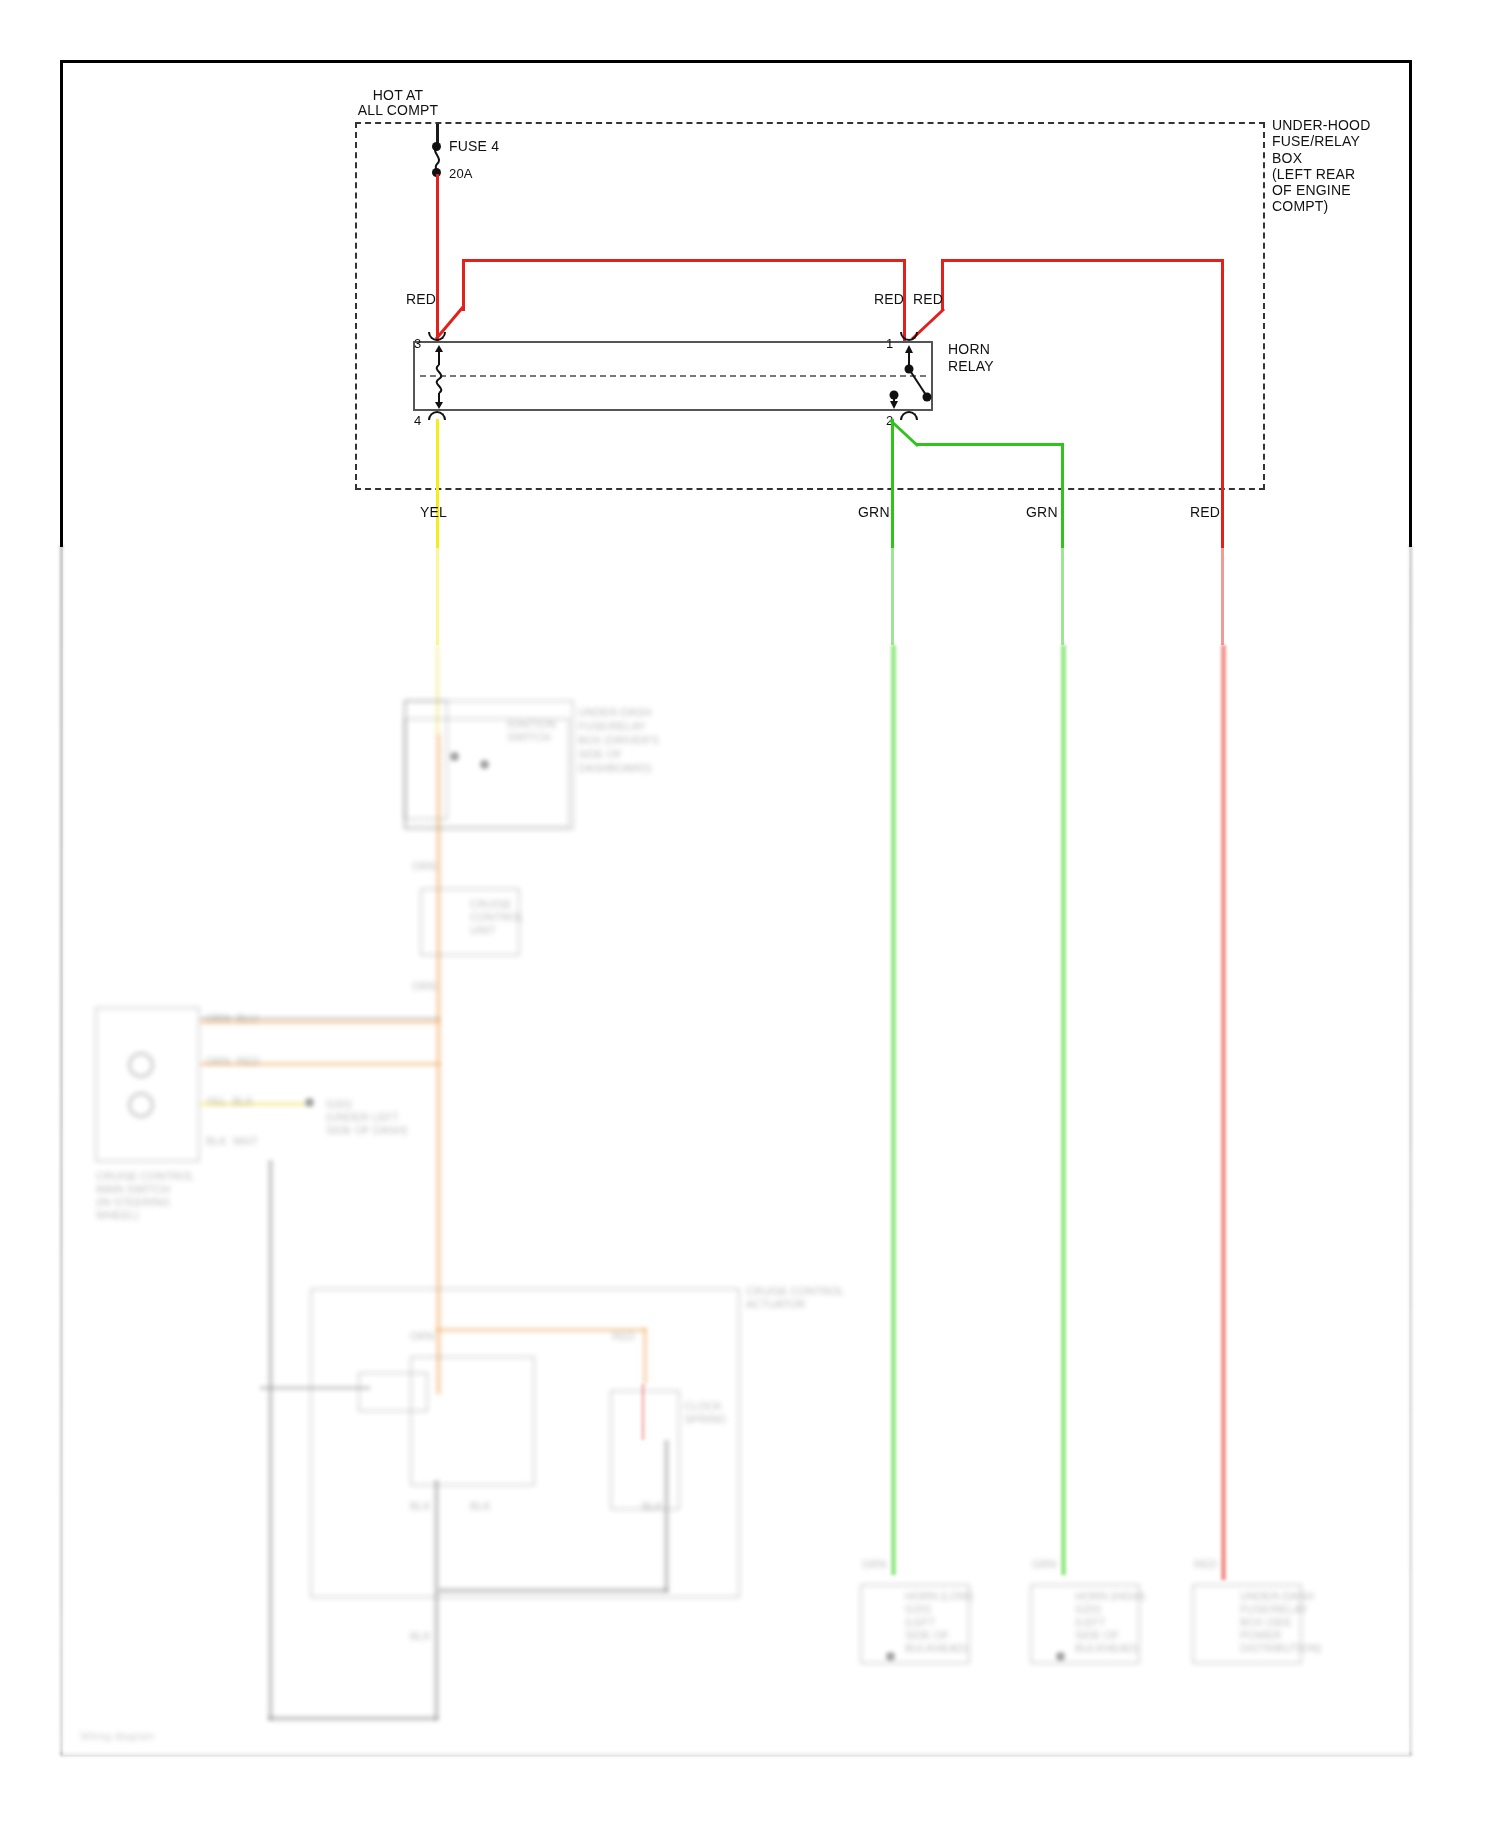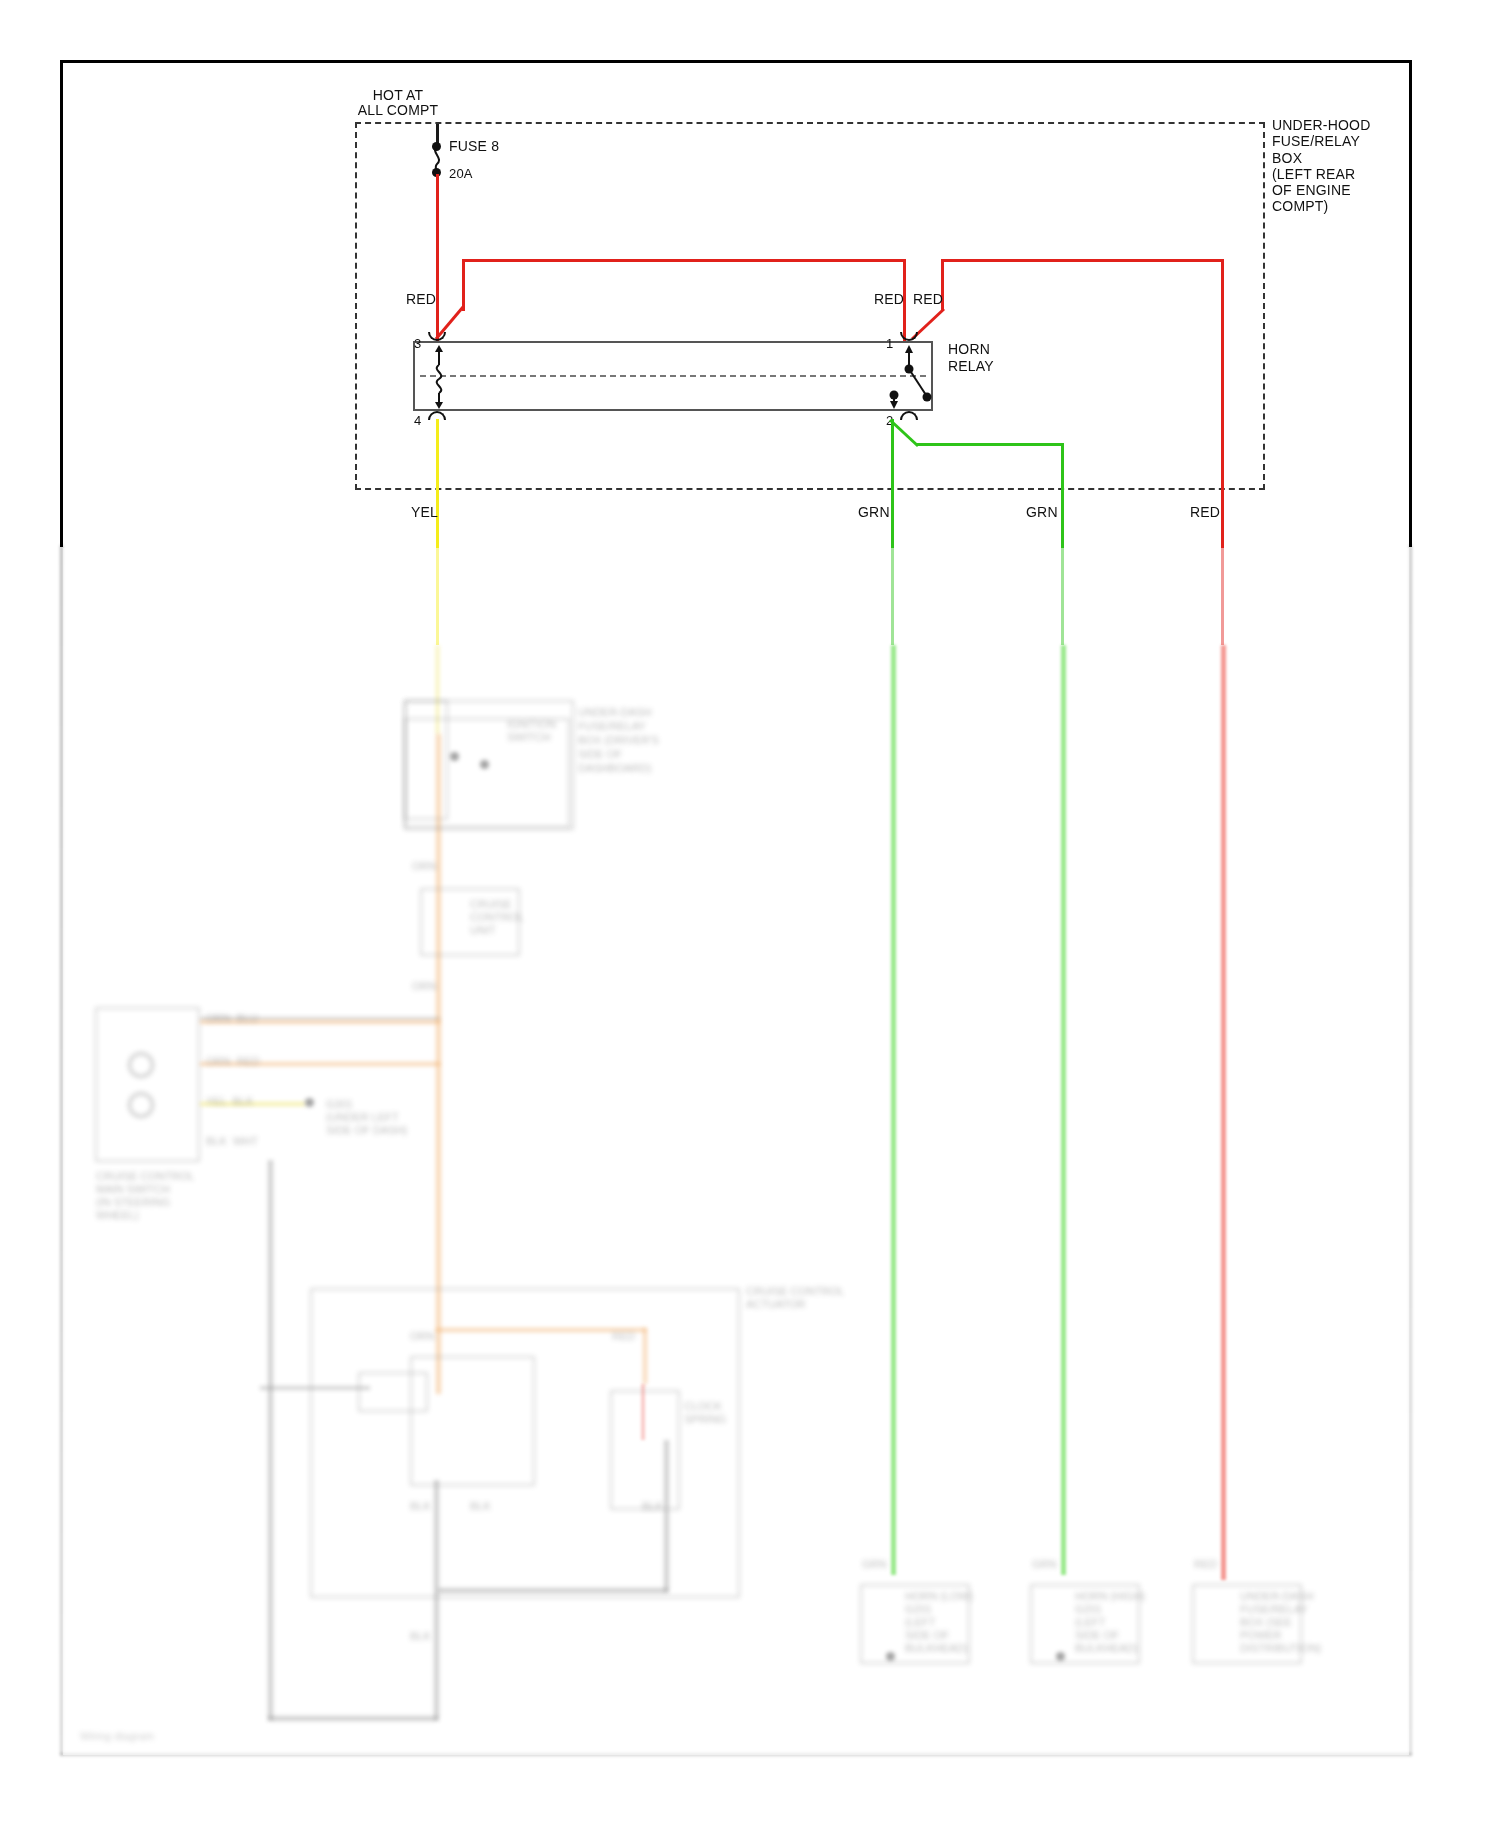--- a/index.html
+++ b/index.html
@@ -94,21 +94,21 @@
 (LEFT REAR
 OF ENGINE
 COMPT)</span></div>
 
   <div class="dot" style="left:432px;top:142px;"></div>
   <svg class="wire" style="left:428px;top:146px;width:20px;height:26px;" viewBox="0 0 20 26">
     <path d="M9 0 C 2 6, 16 12, 9 18 C 6 21, 9 24, 9 26" fill="none" stroke="#111" stroke-width="2"></path>
   </svg>
   <div class="dot" style="left:432px;top:168px;"></div>
 
-  <div class="lbl" style="left:449px;top:139px;"><span>FUSE 8</span></div>
+  <div class="lbl" style="left:449px;top:139px;"><span>FUSE 4</span></div>
   <div class="lbl sm" style="left:449px;top:166px;"><span>20A</span></div>
 
   <div class="wire v red" style="left:436px;top:174px;height:167px;"></div>
 
   <div class="wire h red" style="left:462px;top:259px;width:442px;"></div>
   <div class="wire h red" style="left:943px;top:259px;width:280px;"></div>
 
   <div class="wire v red" style="left:462px;top:259px;height:52px;"></div>
   <svg class="wire" style="left:428px;top:305px;width:44px;height:42px;" viewBox="0 0 44 42">
     <path d="M35 2 L 8 34" fill="none" stroke="#e1211b" stroke-width="3"></path>
@@ -156,21 +156,21 @@
     <circle cx="47" cy="54" r="4.5" fill="#111"></circle>
     <circle cx="14" cy="52" r="4.5" fill="#111"></circle>
     <path d="M14 52 L14 62" stroke="#111" stroke-width="2" fill="none"></path>
     <path d="M14 66 L10 58 L18 58 Z" fill="#111"></path>
   </svg>
 
   <div class="lbl" style="left:948px;top:341px;line-height:17px;"><span>HORN
 RELAY</span></div>
 
   <div class="wire v yel" style="left:436px;top:419px;height:226px;"></div>
-  <div class="lbl" style="left:411px;top:505px;"><span>YEL</span></div>
+  <div class="lbl" style="left:420px;top:505px;"><span>YEL</span></div>
 
   <div class="wire v grn" style="left:891px;top:419px;height:226px;"></div>
 
   <svg class="wire" style="left:886px;top:418px;width:38px;height:34px;" viewBox="0 0 38 34">
     <path d="M4 2 L 32 28" fill="none" stroke="#2ec419" stroke-width="3"></path>
   </svg>
   <div class="wire h grn" style="left:916px;top:443px;width:148px;"></div>
   <div class="wire v grn" style="left:1061px;top:443px;height:202px;"></div>
 
   <div class="lbl" style="left:858px;top:505px;"><span>GRN</span></div>

